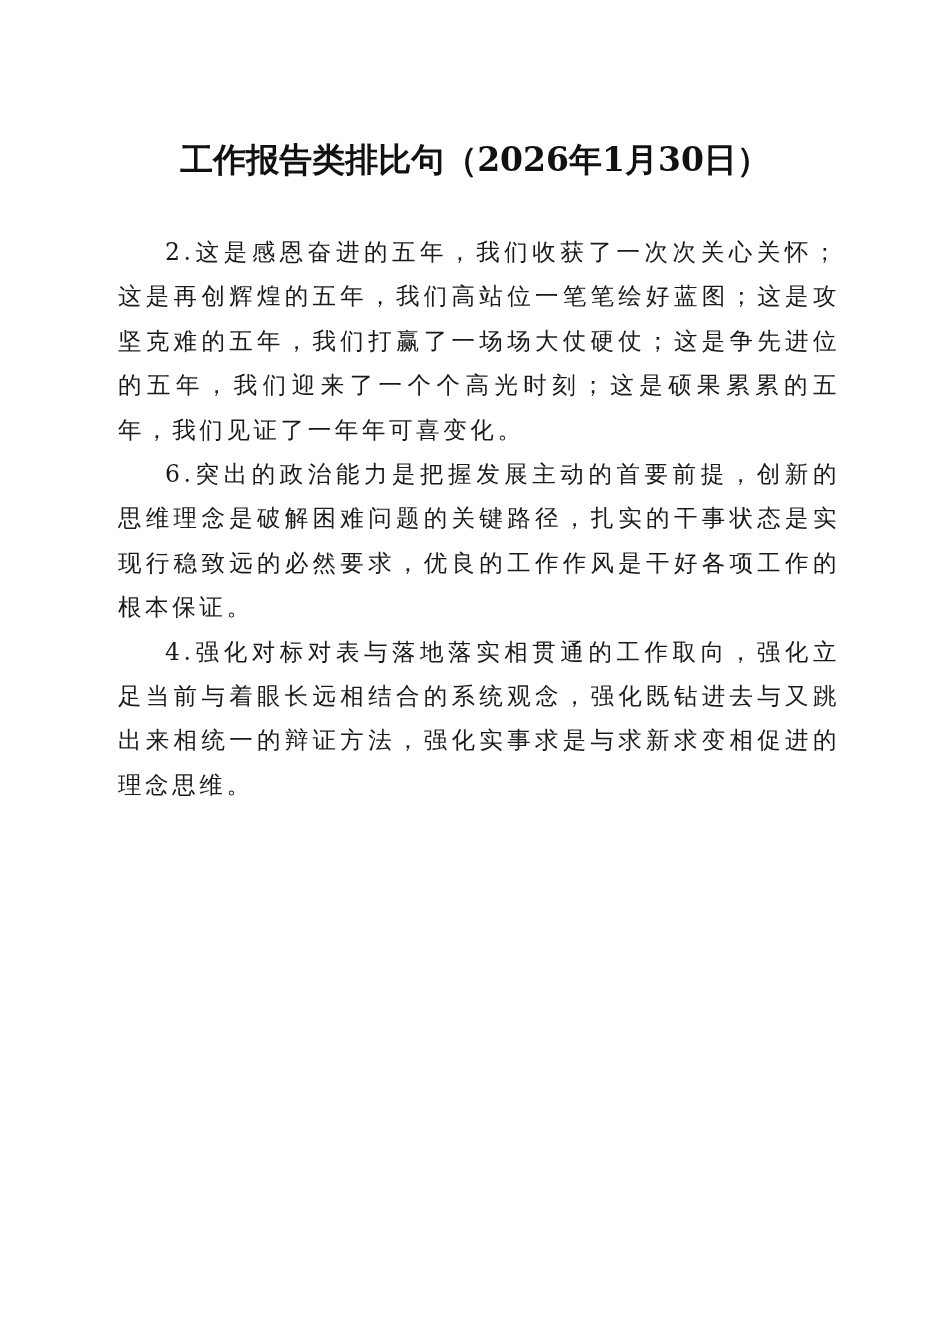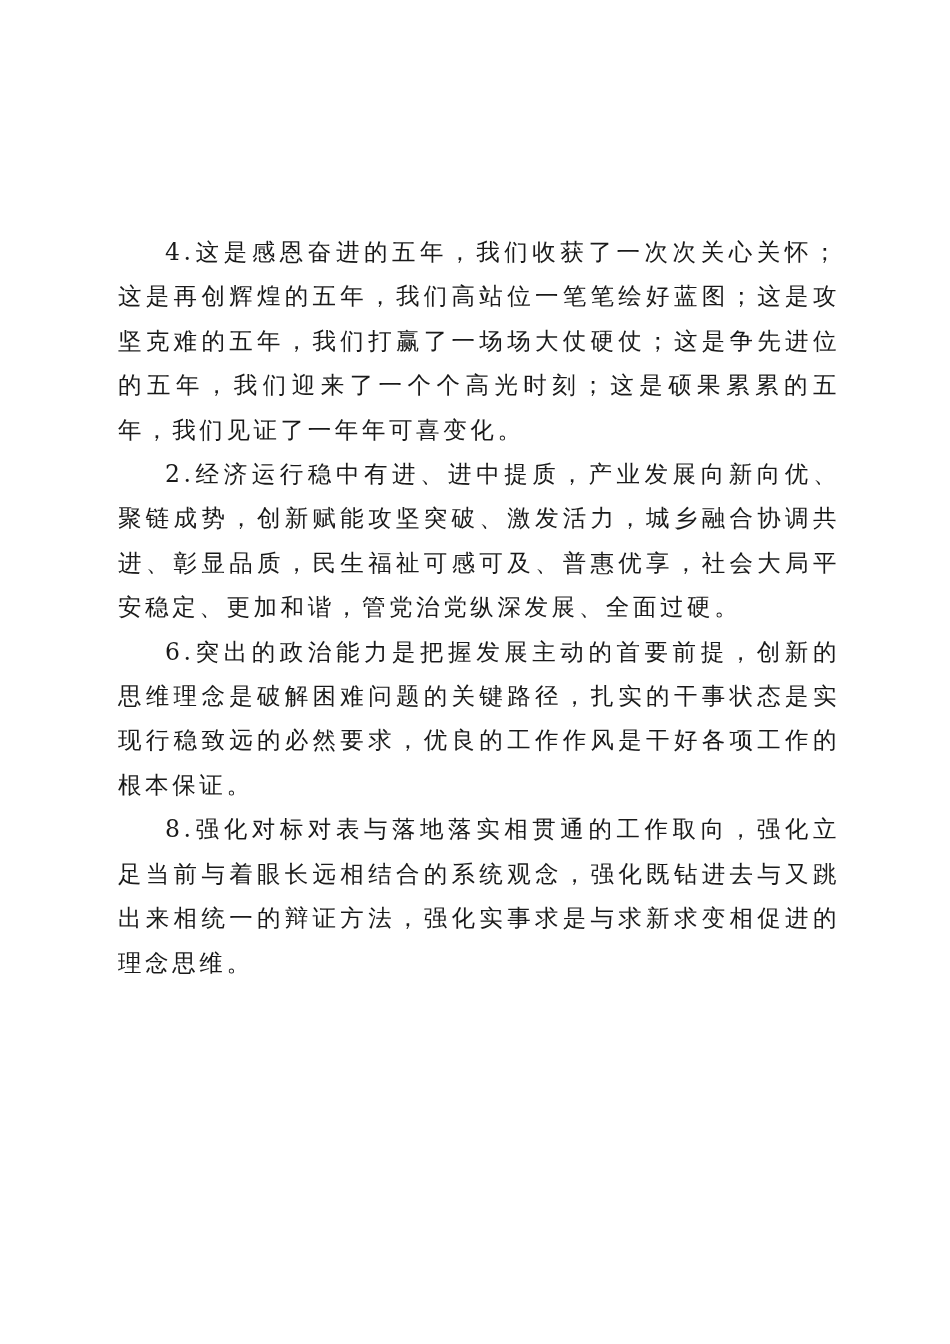--- a/index.html
+++ b/index.html
@@ -15,19 +15,19 @@
     font-family: "DejaVu Serif", "Liberation Serif", serif;
     font-size: 23.5px; line-height: 44.4px; color: #1a1a1a;
     text-align: justify; letter-spacing: 3.6px;
   }
   .para { margin: 0; text-indent: 2em; }
 </style>
 </head>
 <body>
 
 <div class="page">
+  <div class="title">工作报告类排比句（2026年1月30日）</div>
   <div class="body">
-    <p class="para">4.这是感恩奋进的五年，我们收获了一次次关心关怀；这是再创辉煌的五年，我们高站位一笔笔绘好蓝图；这是攻坚克难的五年，我们打赢了一场场大仗硬仗；这是争先进位的五年，我们迎来了一个个高光时刻；这是硕果累累的五年，我们见证了一年年可喜变化。</p>
-    <p class="para">2.经济运行稳中有进、进中提质，产业发展向新向优、聚链成势，创新赋能攻坚突破、激发活力，城乡融合协调共进、彰显品质，民生福祉可感可及、普惠优享，社会大局平安稳定、更加和谐，管党治党纵深发展、全面过硬。</p>
+    <p class="para">2.这是感恩奋进的五年，我们收获了一次次关心关怀；这是再创辉煌的五年，我们高站位一笔笔绘好蓝图；这是攻坚克难的五年，我们打赢了一场场大仗硬仗；这是争先进位的五年，我们迎来了一个个高光时刻；这是硕果累累的五年，我们见证了一年年可喜变化。</p>
     <p class="para">6.突出的政治能力是把握发展主动的首要前提，创新的思维理念是破解困难问题的关键路径，扎实的干事状态是实现行稳致远的必然要求，优良的工作作风是干好各项工作的根本保证。</p>
-    <p class="para">8.强化对标对表与落地落实相贯通的工作取向，强化立足当前与着眼长远相结合的系统观念，强化既钻进去与又跳出来相统一的辩证方法，强化实事求是与求新求变相促进的理念思维。</p>
+    <p class="para">4.强化对标对表与落地落实相贯通的工作取向，强化立足当前与着眼长远相结合的系统观念，强化既钻进去与又跳出来相统一的辩证方法，强化实事求是与求新求变相促进的理念思维。</p>
   </div>
 </div>
 
 </body></html>

